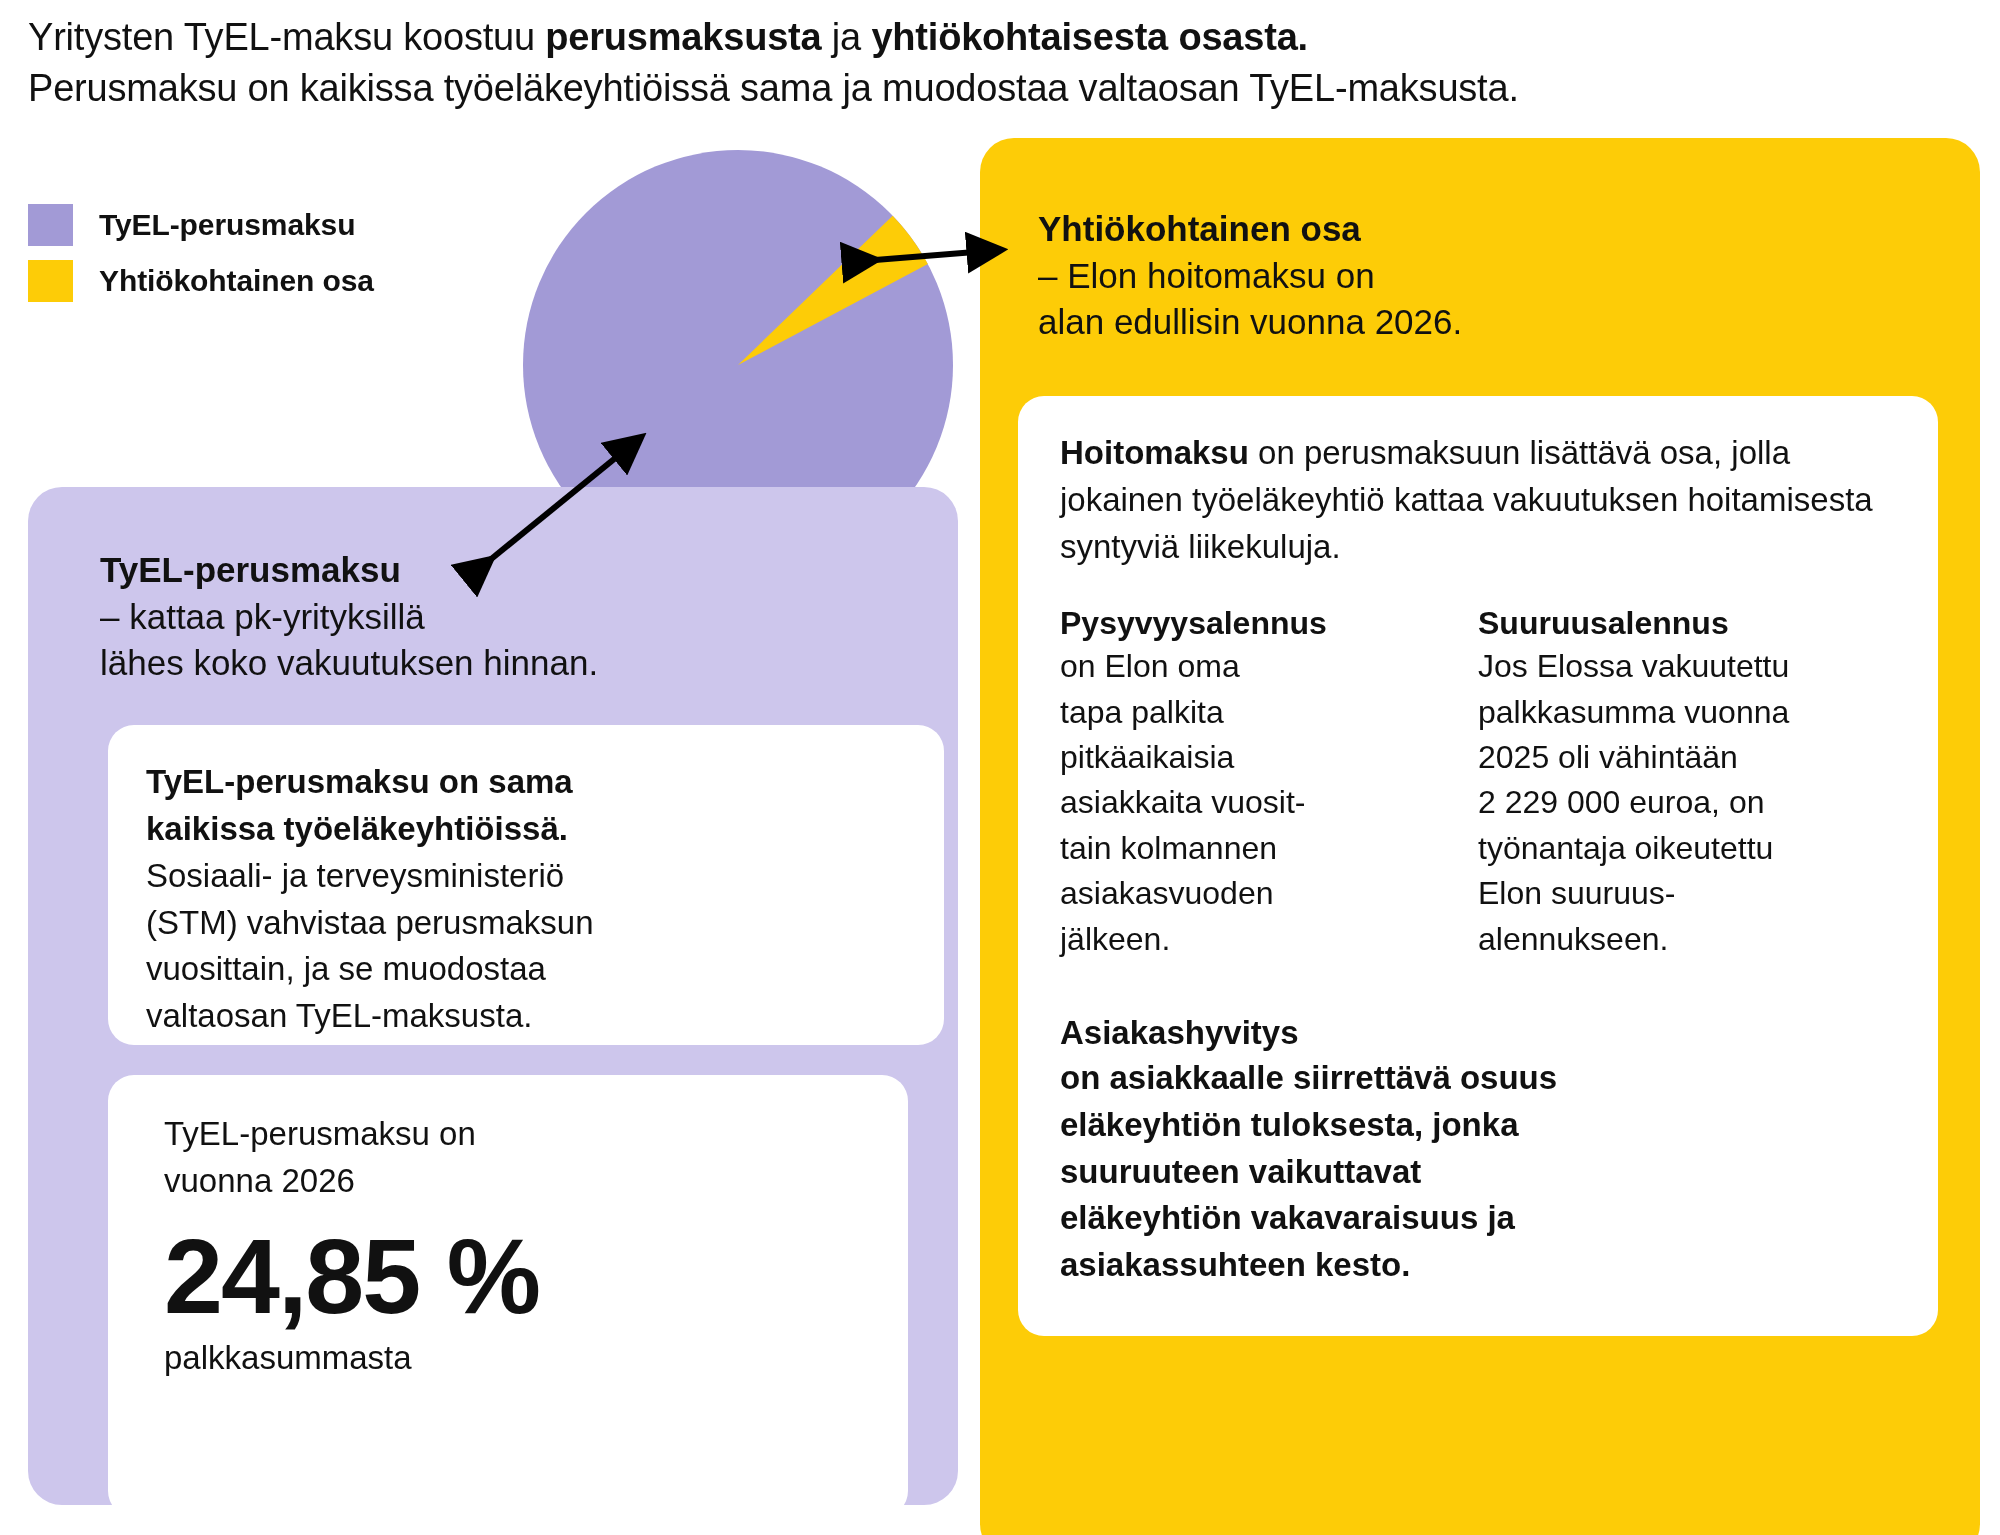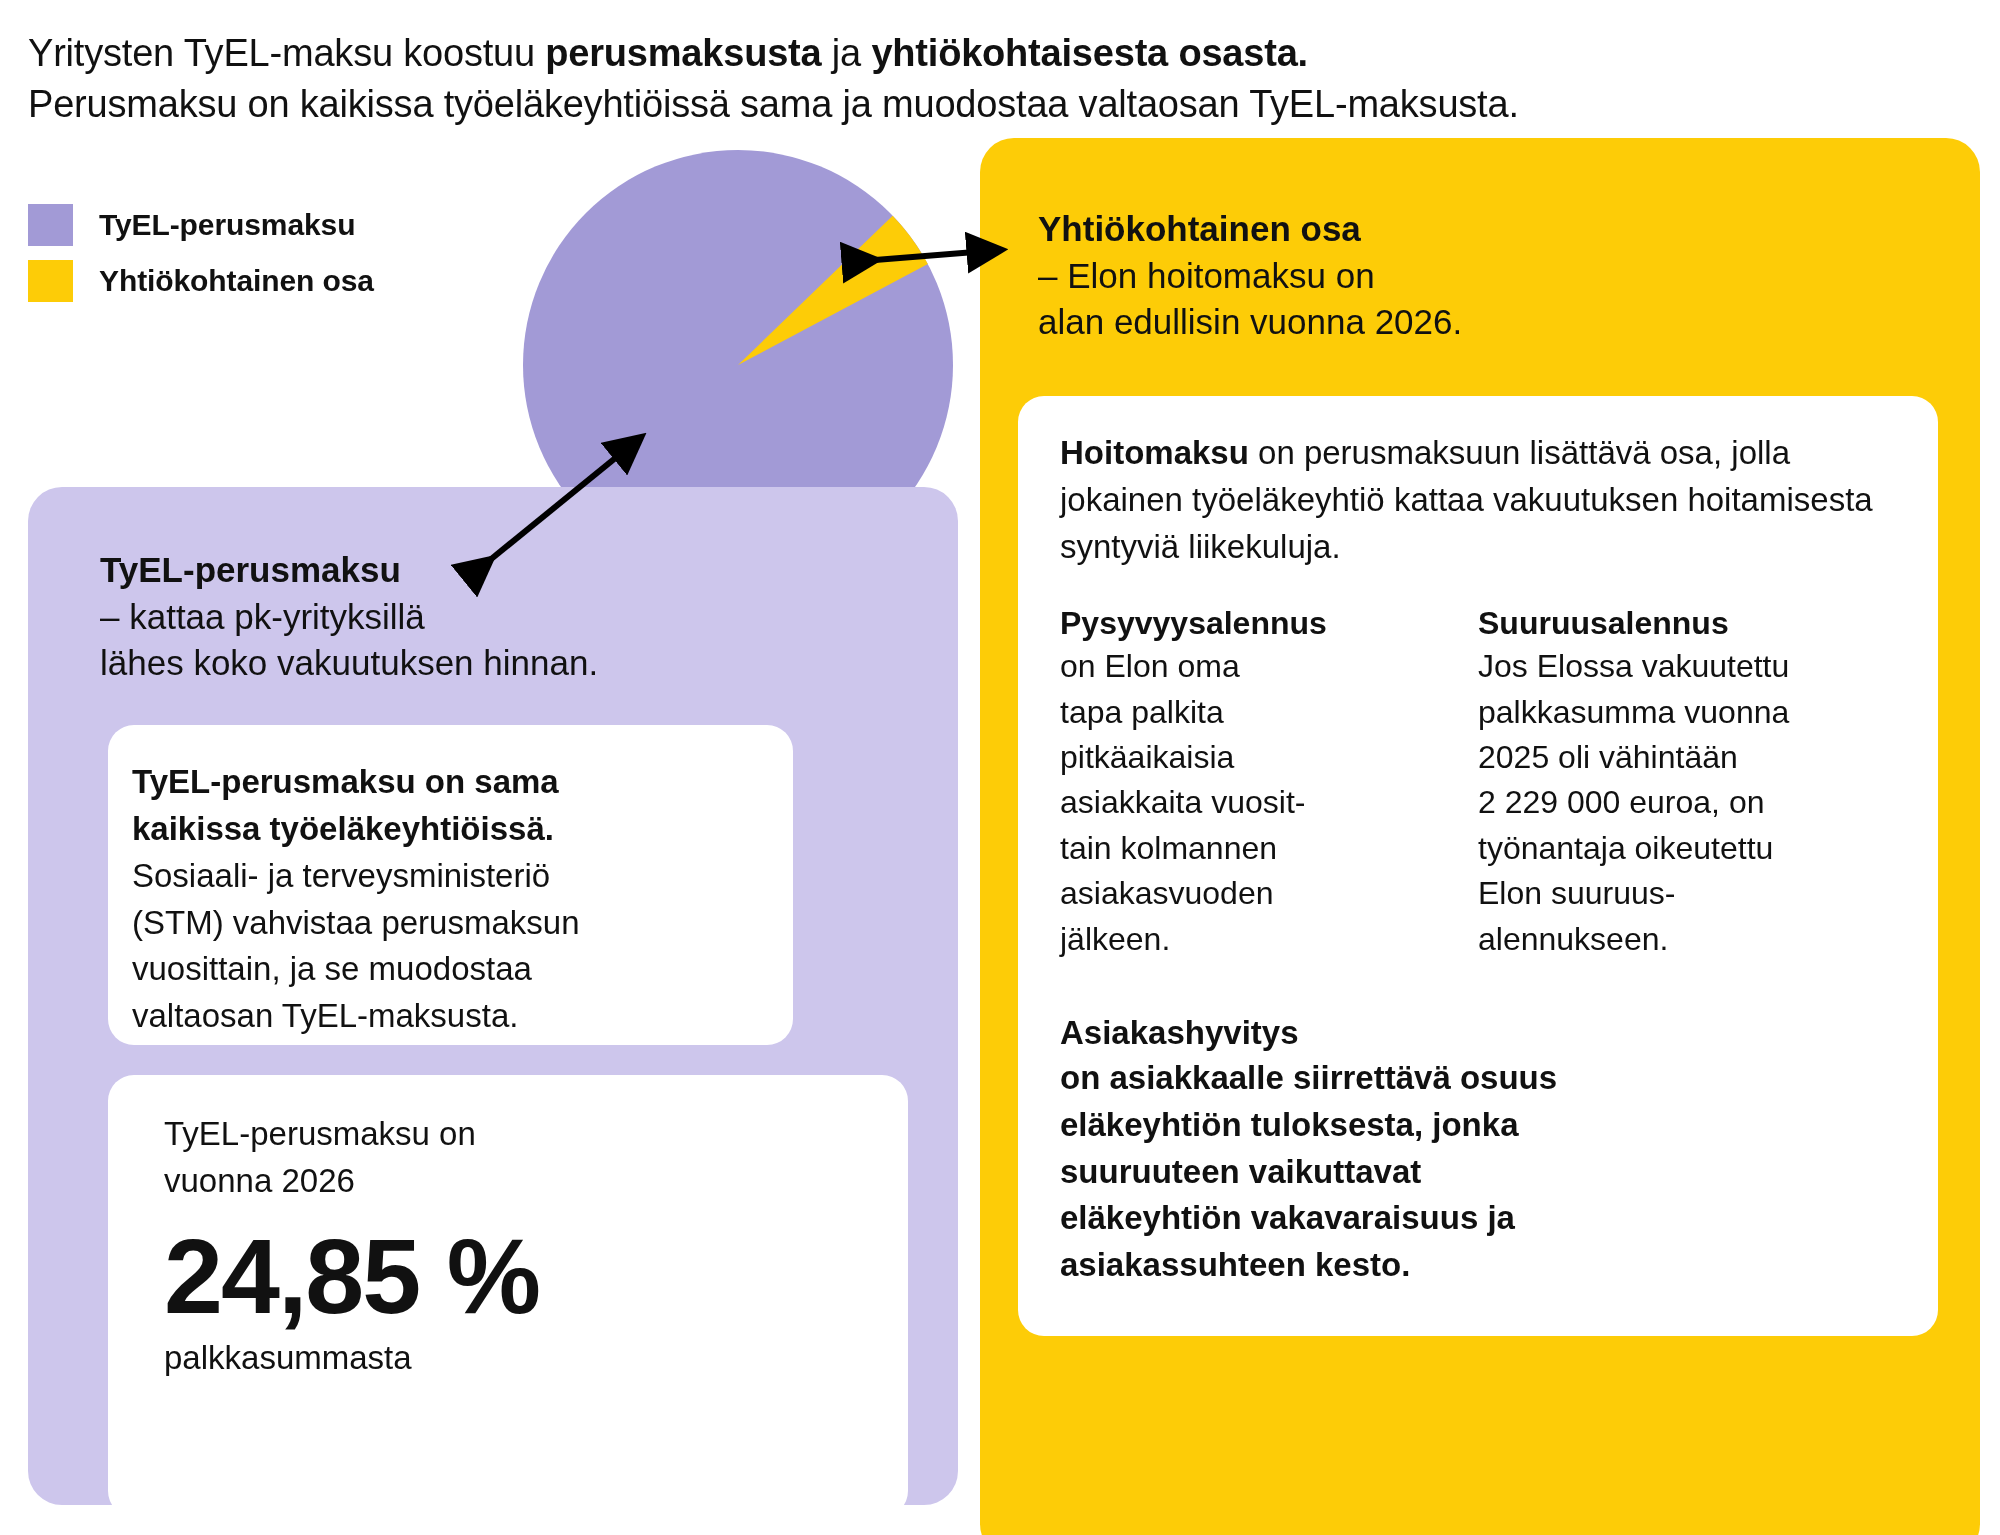--- a/index.html
+++ b/index.html
@@ -14,21 +14,21 @@
     position: relative;
     width: 2000px;
     height: 1535px;
     background: #ffffff;
   }
 
   
   .headline {
     position: absolute;
     left: 28px;
-    top: 28px;
+    top: 12px;
     width: 1900px;
     font-size: 38px;
     line-height: 1.33;
     color: #111111;
     letter-spacing: -0.2px;
   }
   .headline .b { font-weight: 700; }
 
   
   .legend {
@@ -94,23 +94,23 @@
   .purple-head .b { font-weight: 700; }
 
   .white-card {
     position: absolute;
     background: #ffffff;
     border-radius: 26px;
   }
   #card-stm {
     left: 80px;
     top: 238px;
-    width: 685px;
+    width: 836px;
     height: 320px;
-    padding: 34px 24px;
+    padding: 34px 38px;
   }
   #card-stm .txt {
     font-size: 33px;
     line-height: 1.42;
     color: #111111;
   }
   #card-stm .b { font-weight: 700; }
 
   #card-pct {
     left: 80px;

